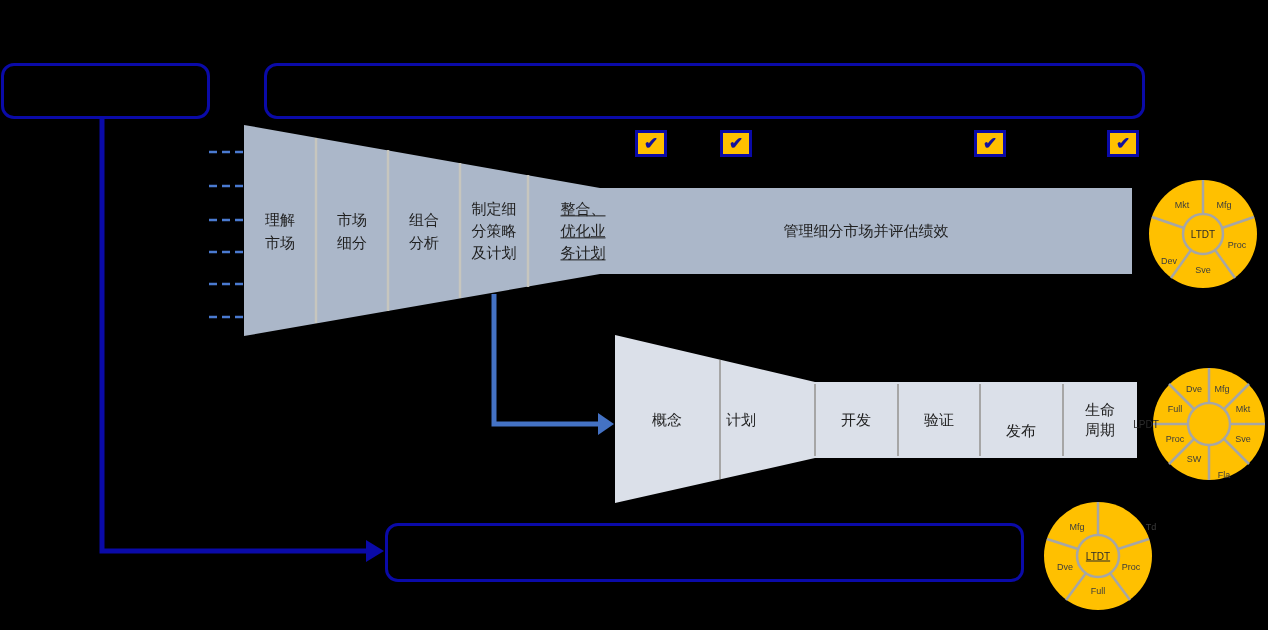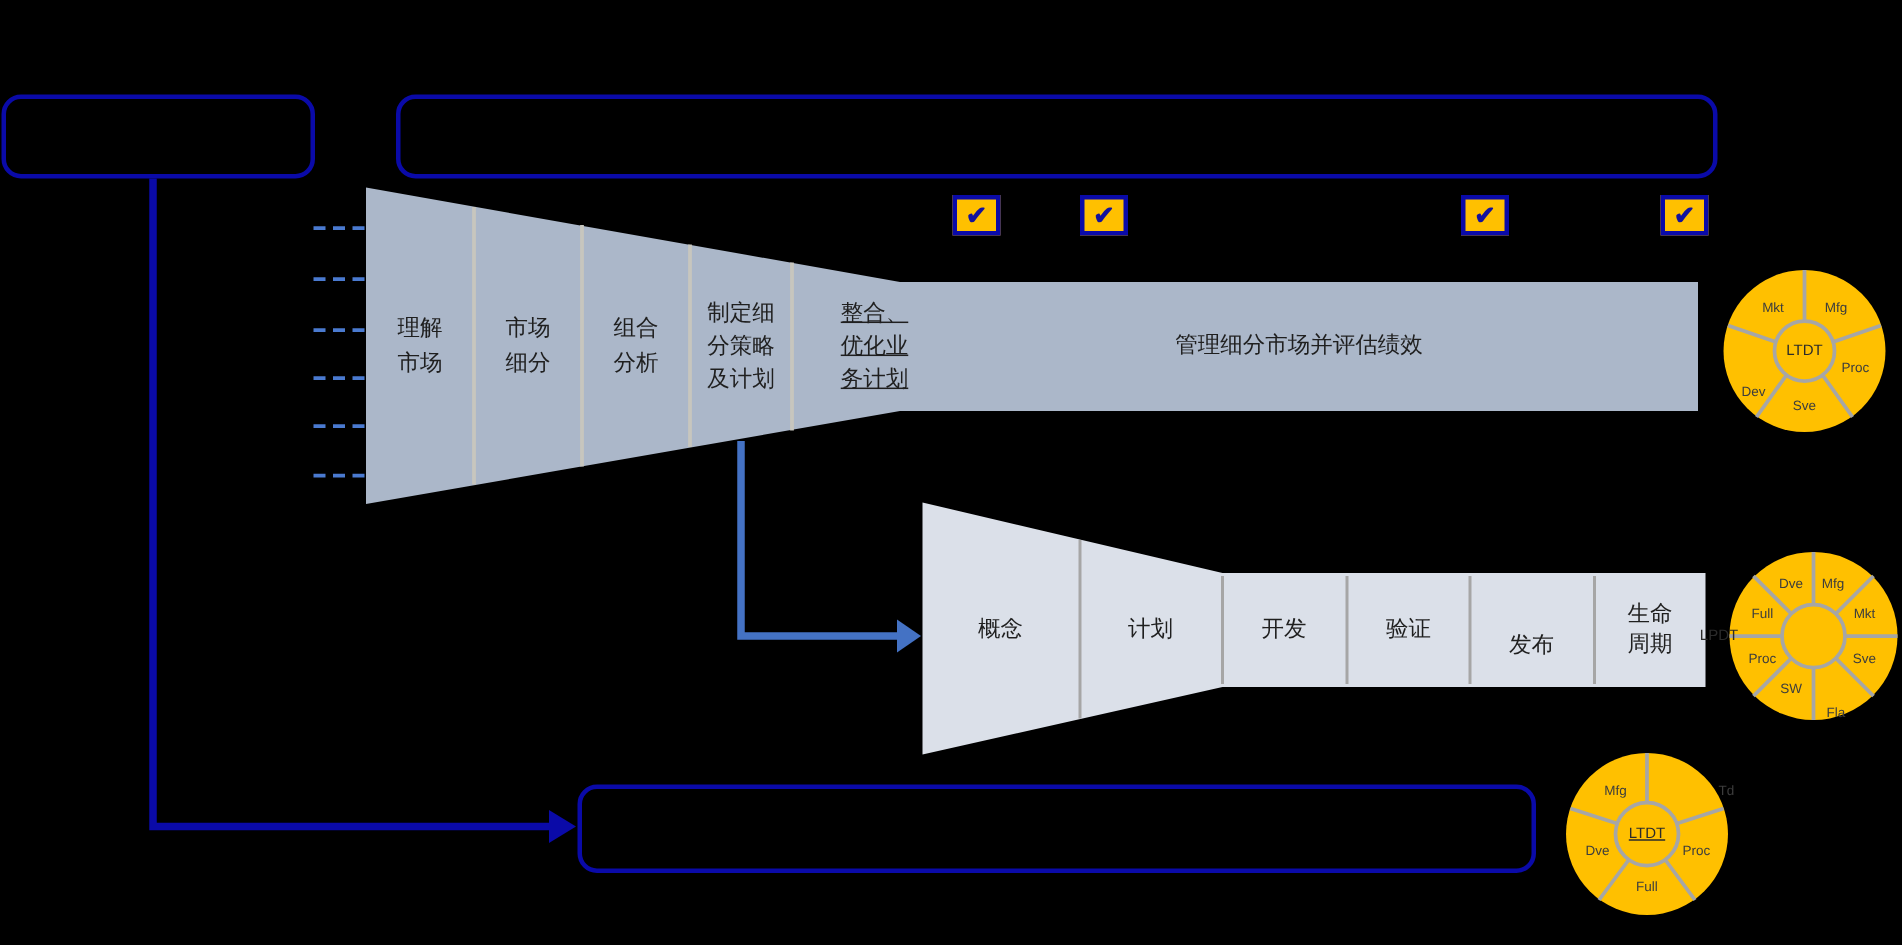--- a/index.html
+++ b/index.html
@@ -127,21 +127,21 @@
 分析</div>
   <div class="label" style="left:494px;top:231px;line-height:1.45;">制定细
 分策略
 及计划</div>
   <div class="label" style="left:583px;top:231px;line-height:1.45;text-decoration:underline;">整合、
 优化业
 务计划</div>
   <div class="label" style="left:866px;top:231px;">管理细分市场并评估绩效</div>
 
   <div class="label" style="left:667px;top:420px;">概念</div>
-  <div class="label" style="left:767px;top:420px;">计划</div>
+  <div class="label" style="left:741px;top:420px;">计划</div>
   <div class="label" style="left:856px;top:420px;">开发</div>
   <div class="label" style="left:939px;top:420px;">验证</div>
   <div class="label" style="left:1021px;top:420px;margin-top:11px;">发布</div>
   <div class="label" style="left:1100px;top:420px;line-height:1.35;">生命
 周期</div>
 
   <div class="pie-center" style="left:1203px;top:234px;">LTDT</div>
   <div class="pie-label" style="left:1224px;top:205px;">Mfg</div>
   <div class="pie-label" style="left:1237px;top:245px;">Proc</div>
   <div class="pie-label" style="left:1203px;top:270px;">Sve</div>

